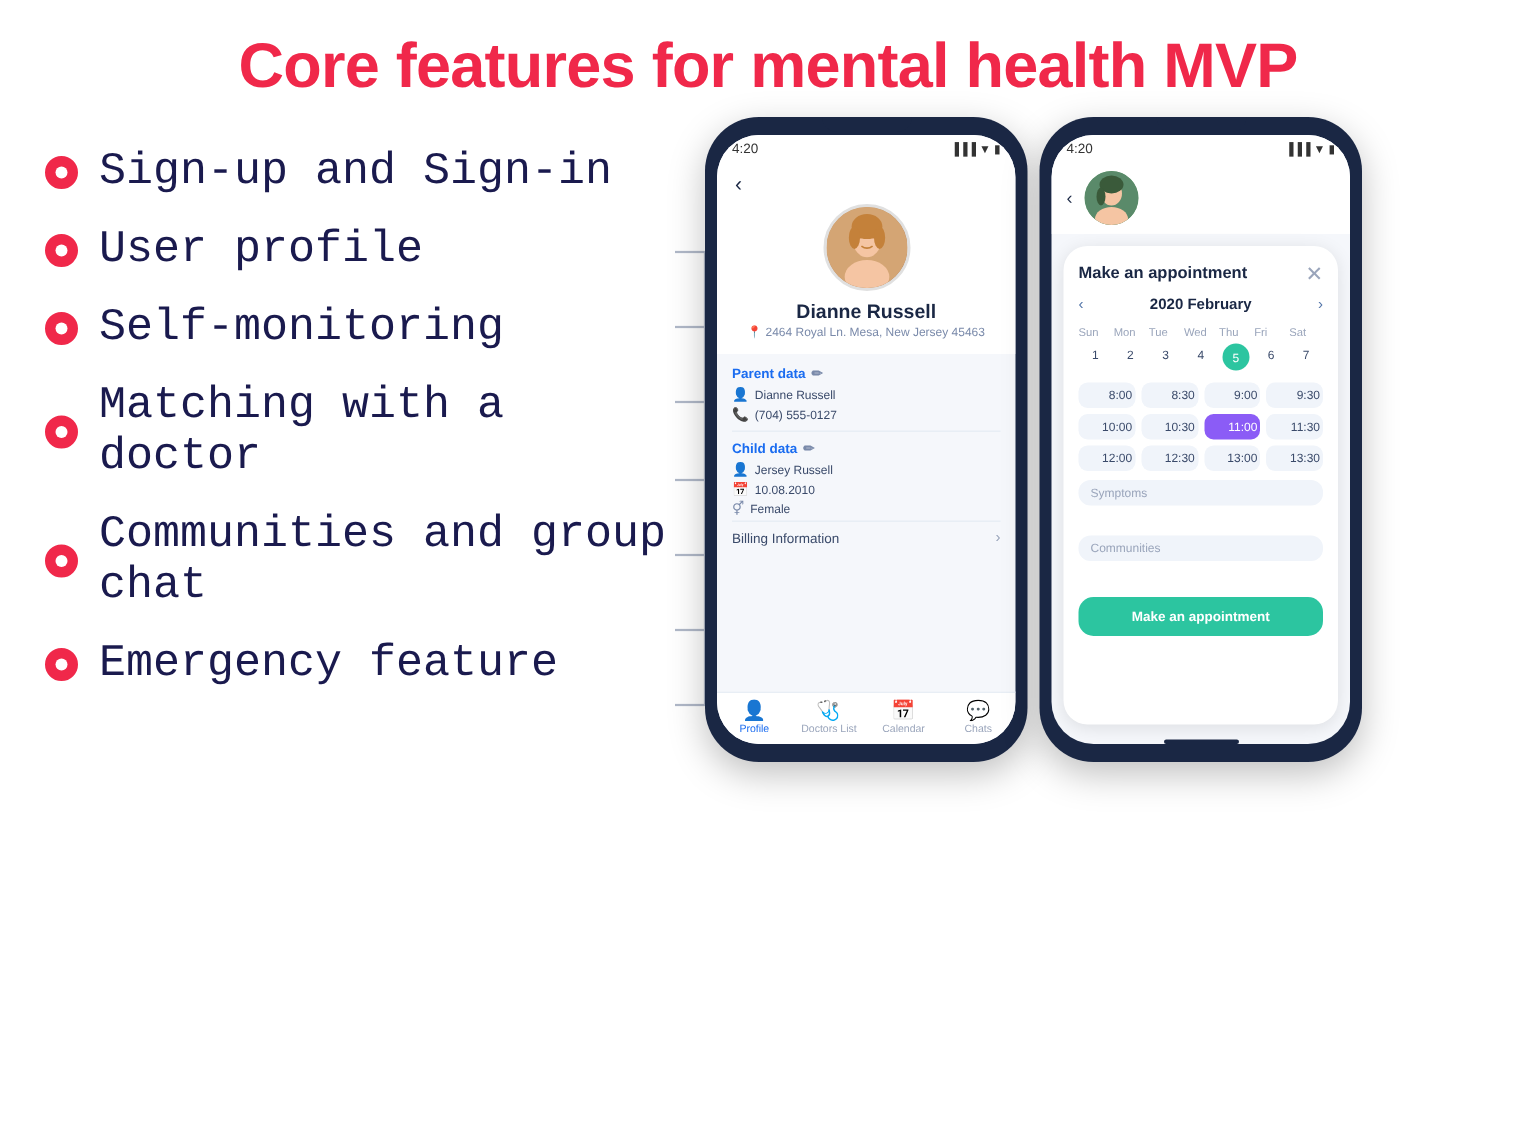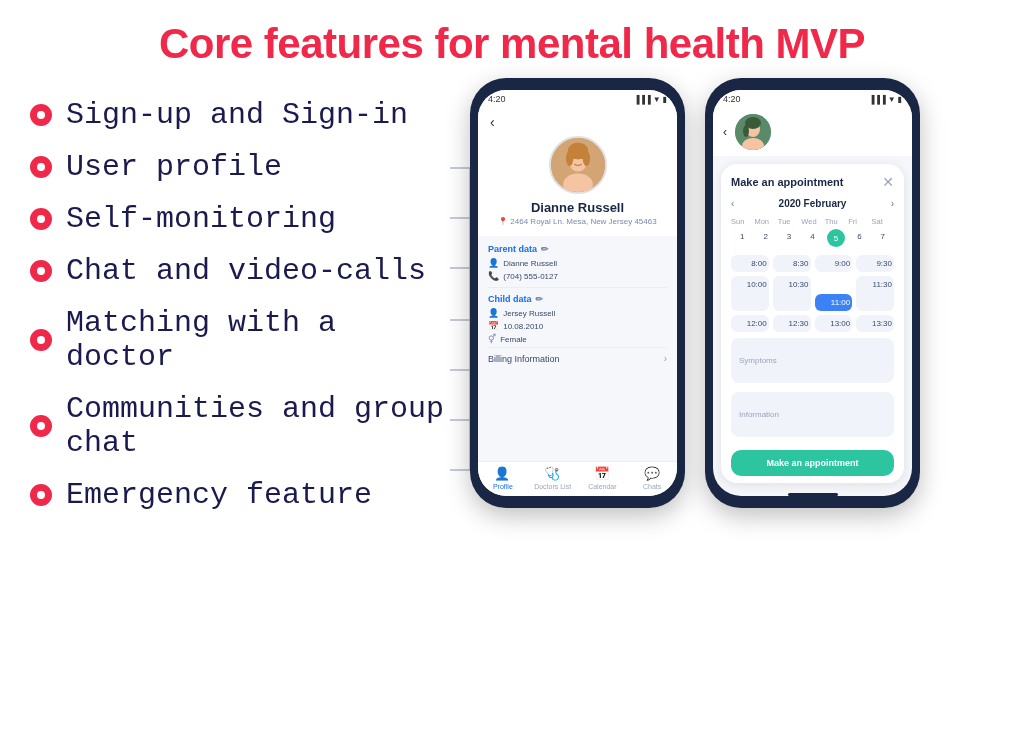--- a/index.html
+++ b/index.html
@@ -77,21 +77,21 @@
       font-size: 30px;
       font-weight: 500;
       color: #1a1a4e;
       font-family: Liberation Mono, monospace;
     }
 
     
     .phones-container {
       display: flex;
       flex-direction: row;
-      gap: 20px;
+      gap: 8px;
       margin-left: 20px;
       align-items: flex-start;
       margin-top: -10px;
     }
 
     
     .phone {
       width: 215px;
       height: 430px;
       background: #1a2744;
@@ -398,32 +398,31 @@
     .time-slot {
       background: #f0f4fa;
       border-radius: 6px;
       text-align: right;
       font-size: 8px;
       color: #3a4a6a;
       padding: 4px 2px;
     }
 
     .time-slot.selected {
-      background: #3b82f6;
+      background: #8b5cf6;
       color: #fff;
-      margin-top: 18px;
     }
 
     .input-field {
       background: #f0f4fa;
       border-radius: 8px;
-      padding: 18px 8px;
+      padding: 4px 8px;
       font-size: 8px;
       color: #9aa5bb;
-      margin-bottom: 9px;
+      margin-bottom: 20px;
     }
 
     .appt-button {
       background: #2cc5a0;
       color: #fff;
       border-radius: 10px;
       text-align: center;
       padding: 8px;
       font-size: 9px;
       font-weight: 600;
@@ -457,24 +456,20 @@
       <div class="feature-item">
         <div class="feature-dot"></div>
         <span class="feature-label">User profile</span>
       </div>
 
       <div class="feature-item">
         <div class="feature-dot"></div>
         <span class="feature-label">Self-monitoring</span>
       </div>
 
-      <div class="feature-item">
-        <div class="feature-dot"></div>
-        <span class="feature-label">Chat and video-calls</span>
-      </div>
 
       <div class="feature-item">
         <div class="feature-dot"></div>
         <span class="feature-label">Matching with a doctor</span>
       </div>
 
       <div class="feature-item">
         <div class="feature-dot"></div>
         <span class="feature-label">Communities and group chat</span>
       </div>
@@ -667,21 +662,21 @@
               <div class="time-slot">10:30</div>
               <div class="time-slot selected">11:00</div>
               <div class="time-slot">11:30</div>
               <div class="time-slot">12:00</div>
               <div class="time-slot">12:30</div>
               <div class="time-slot">13:00</div>
               <div class="time-slot">13:30</div>
             </div>
 
             <div class="input-field">Symptoms</div>
-            <div class="input-field">Information</div>
+            <div class="input-field">Communities</div>
 
             <div class="appt-button">Make an appointment</div>
 
           </div>
 
           <div class="phone-home-indicator"></div>
 
         </div>
       </div>
 

